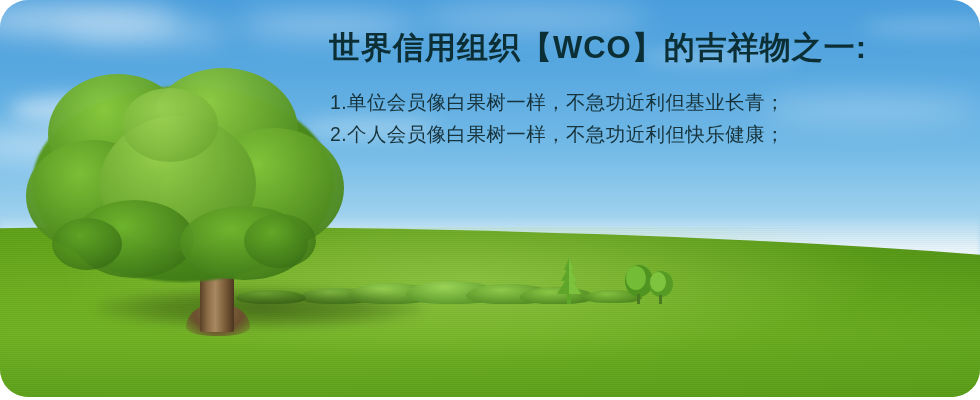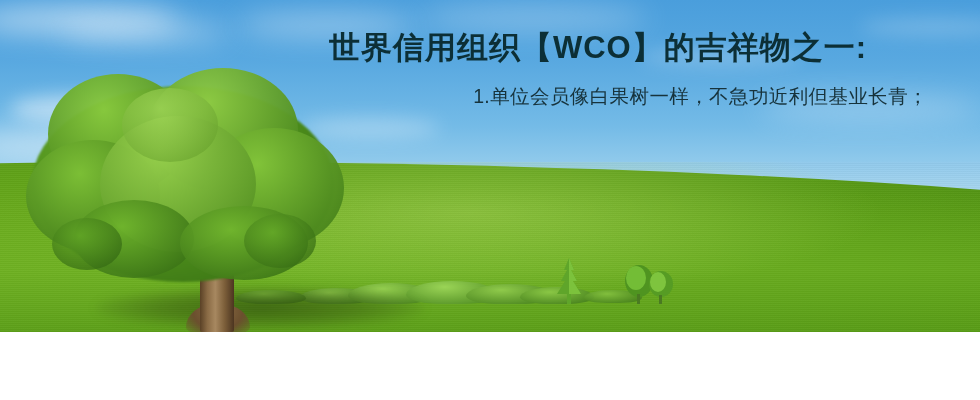--- a/index.html
+++ b/index.html
@@ -1,22 +1,23 @@
 <!DOCTYPE html>
 <html><head>
 <meta charset="utf-8">
 <style>
   html,body{margin:0;padding:0;}
   body{
     width:980px;height:400px;overflow:hidden;
     font-family:"Liberation Sans","DejaVu Sans",sans-serif;
   }
   #banner{
-    position:relative;width:980px;height:332px;overflow:hidden;
+    position:relative;width:980px;height:397px;overflow:hidden;
     background:linear-gradient(to bottom,#4a9edc 0%,#58a8e0 18%,#74bbe7 38%,#a8d6ef 58%,#d8eef8 74%,#eef8fc 82%,#f6fbfd 88%);
+    border-radius:28px;
   }
 
   
   .cloud{position:absolute;border-radius:50%;background:#ffffff;filter:blur(9px);}
   .cloud.soft{filter:blur(14px);}
 
   
   #haze{
     position:absolute;left:0;right:0;top:215px;height:80px;
     background:linear-gradient(to bottom,rgba(255,255,255,0) 0%,rgba(255,255,255,.72) 45%,rgba(255,255,255,.96) 78%,rgba(255,255,255,.9) 100%);
@@ -69,21 +70,21 @@
 
   
   #textwrap{
     position:absolute;left:268px;top:26px;width:660px;
     text-align:center;z-index:40;
   }
   .title{
     font-size:31px;line-height:44px;font-weight:bold;
     color:#0c2f36;letter-spacing:1px;white-space:nowrap;
   }
-  #lines{margin-top:10px;text-align:right;padding-left:62px;}
+  #lines{margin-top:16px;text-align:left;padding-left:62px;}
   .line{
     font-size:19.5px;line-height:32px;color:#17333c;
     letter-spacing:.4px;white-space:nowrap;
   }
 </style>
 </head>
 <body>
 
 <div id="banner">
 
@@ -144,16 +145,17 @@
     <div class="canopy" style="left:162px;top:138px;width:128px;height:74px;background:radial-gradient(ellipse at 40% 32%,#72b72e,#2e6410);opacity:.9;"></div>
     <div class="canopy" style="left:104px;top:20px;width:96px;height:74px;background:radial-gradient(ellipse at 40% 28%,#a6dc5c,#5b9623);opacity:.7;"></div>
     <div class="canopy" style="left:34px;top:150px;width:70px;height:52px;background:radial-gradient(ellipse at 40% 34%,#63a826,#28590e);opacity:.75;"></div>
     <div class="canopy" style="left:226px;top:146px;width:72px;height:54px;background:radial-gradient(ellipse at 40% 34%,#66ab28,#295b0e);opacity:.75;"></div>
   </div>
 
   <div id="textwrap">
     <div class="title">世界信用组织【WCO】的吉祥物之一:</div>
     <div id="lines">
       <div class="line">1.单位会员像白果树一样，不急功近利但基业长青；</div>
+      <div class="line">2.个人会员像白果树一样，不急功近利但快乐健康；</div>
     </div>
   </div>
 
 </div>
 
 </body></html>

